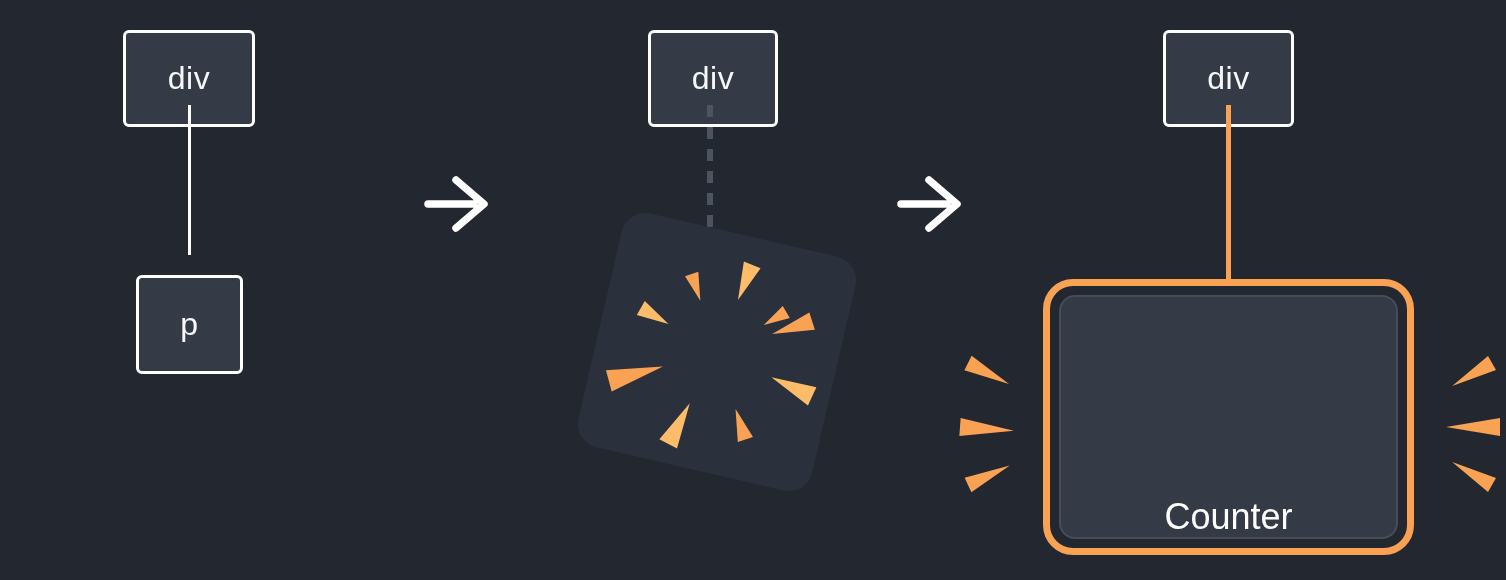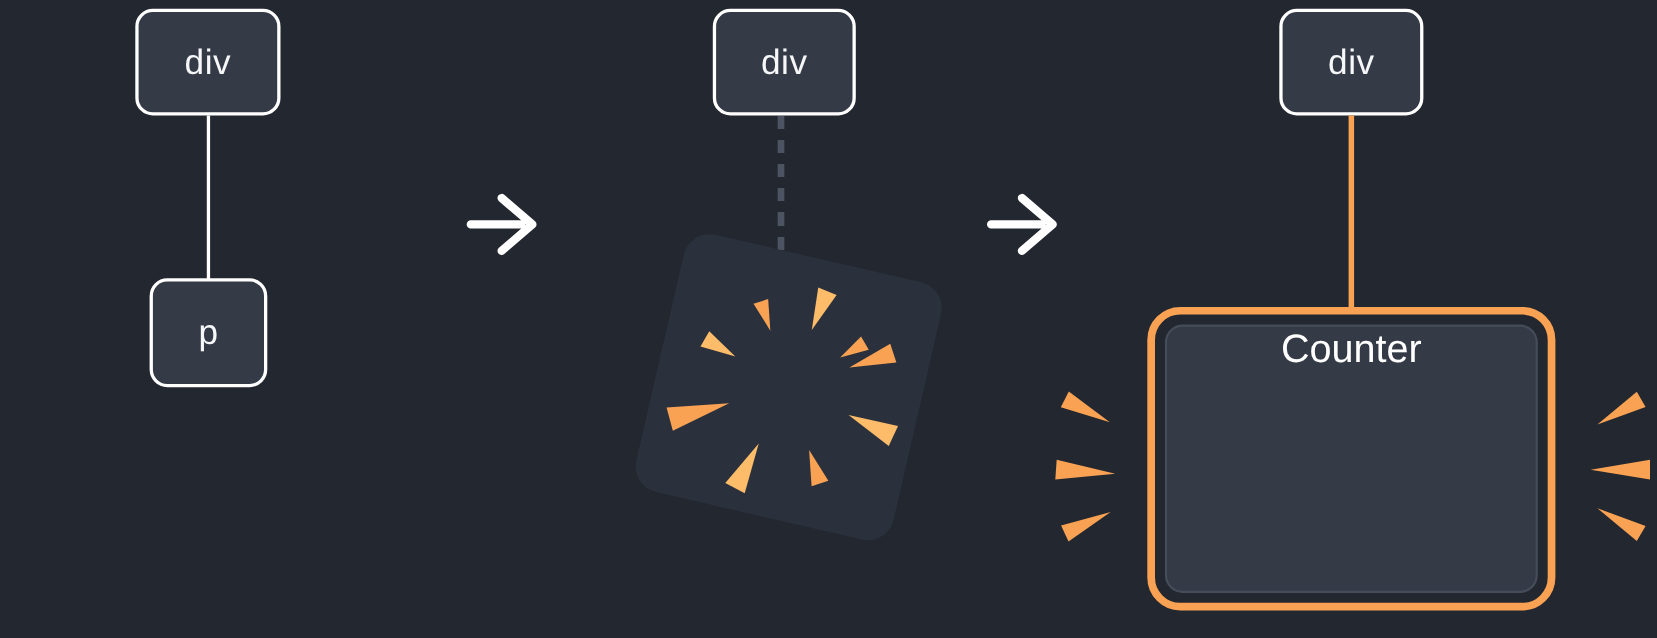--- a/index.html
+++ b/index.html
@@ -9,28 +9,29 @@
     font-family: "Liberation Sans", sans-serif;
     overflow: hidden;
   }
   .canvas { position: relative; width: 1506px; height: 580px; }
 
   
   .node {
     position: absolute;
     background: #343a46;
     border: 3px solid #ffffff;
-    border-radius: 16px;
+    border-radius: 6px;
     display: flex;
     align-items: center;
     justify-content: center;
     color: #f6f7f9;
     font-size: 32px;
     font-weight: 500;
     letter-spacing: 0.5px;
+    margin-top: 22px;
   }
 
   
   .edge-solid {
     position: absolute;
     width: 3px;
     background: #ffffff;
   }
   .edge-dashed {
     position: absolute;
@@ -67,21 +68,21 @@
     padding: 9px;
   }
   .counter-inner {
     width: 100%; height: 100%;
     background: #343a46;
     border: 2px solid #454d5a;
     border-radius: 16px;
     display: flex;
     flex-direction: column;
     align-items: center;
-    justify-content: space-between;
+    justify-content: flex-end;
     gap: 10px;
   }
   .counter-title {
     color: #ffffff;
     font-size: 36px;
     font-weight: 500;
     line-height: 40px;
   }
   .state-pill {
     display: flex;

